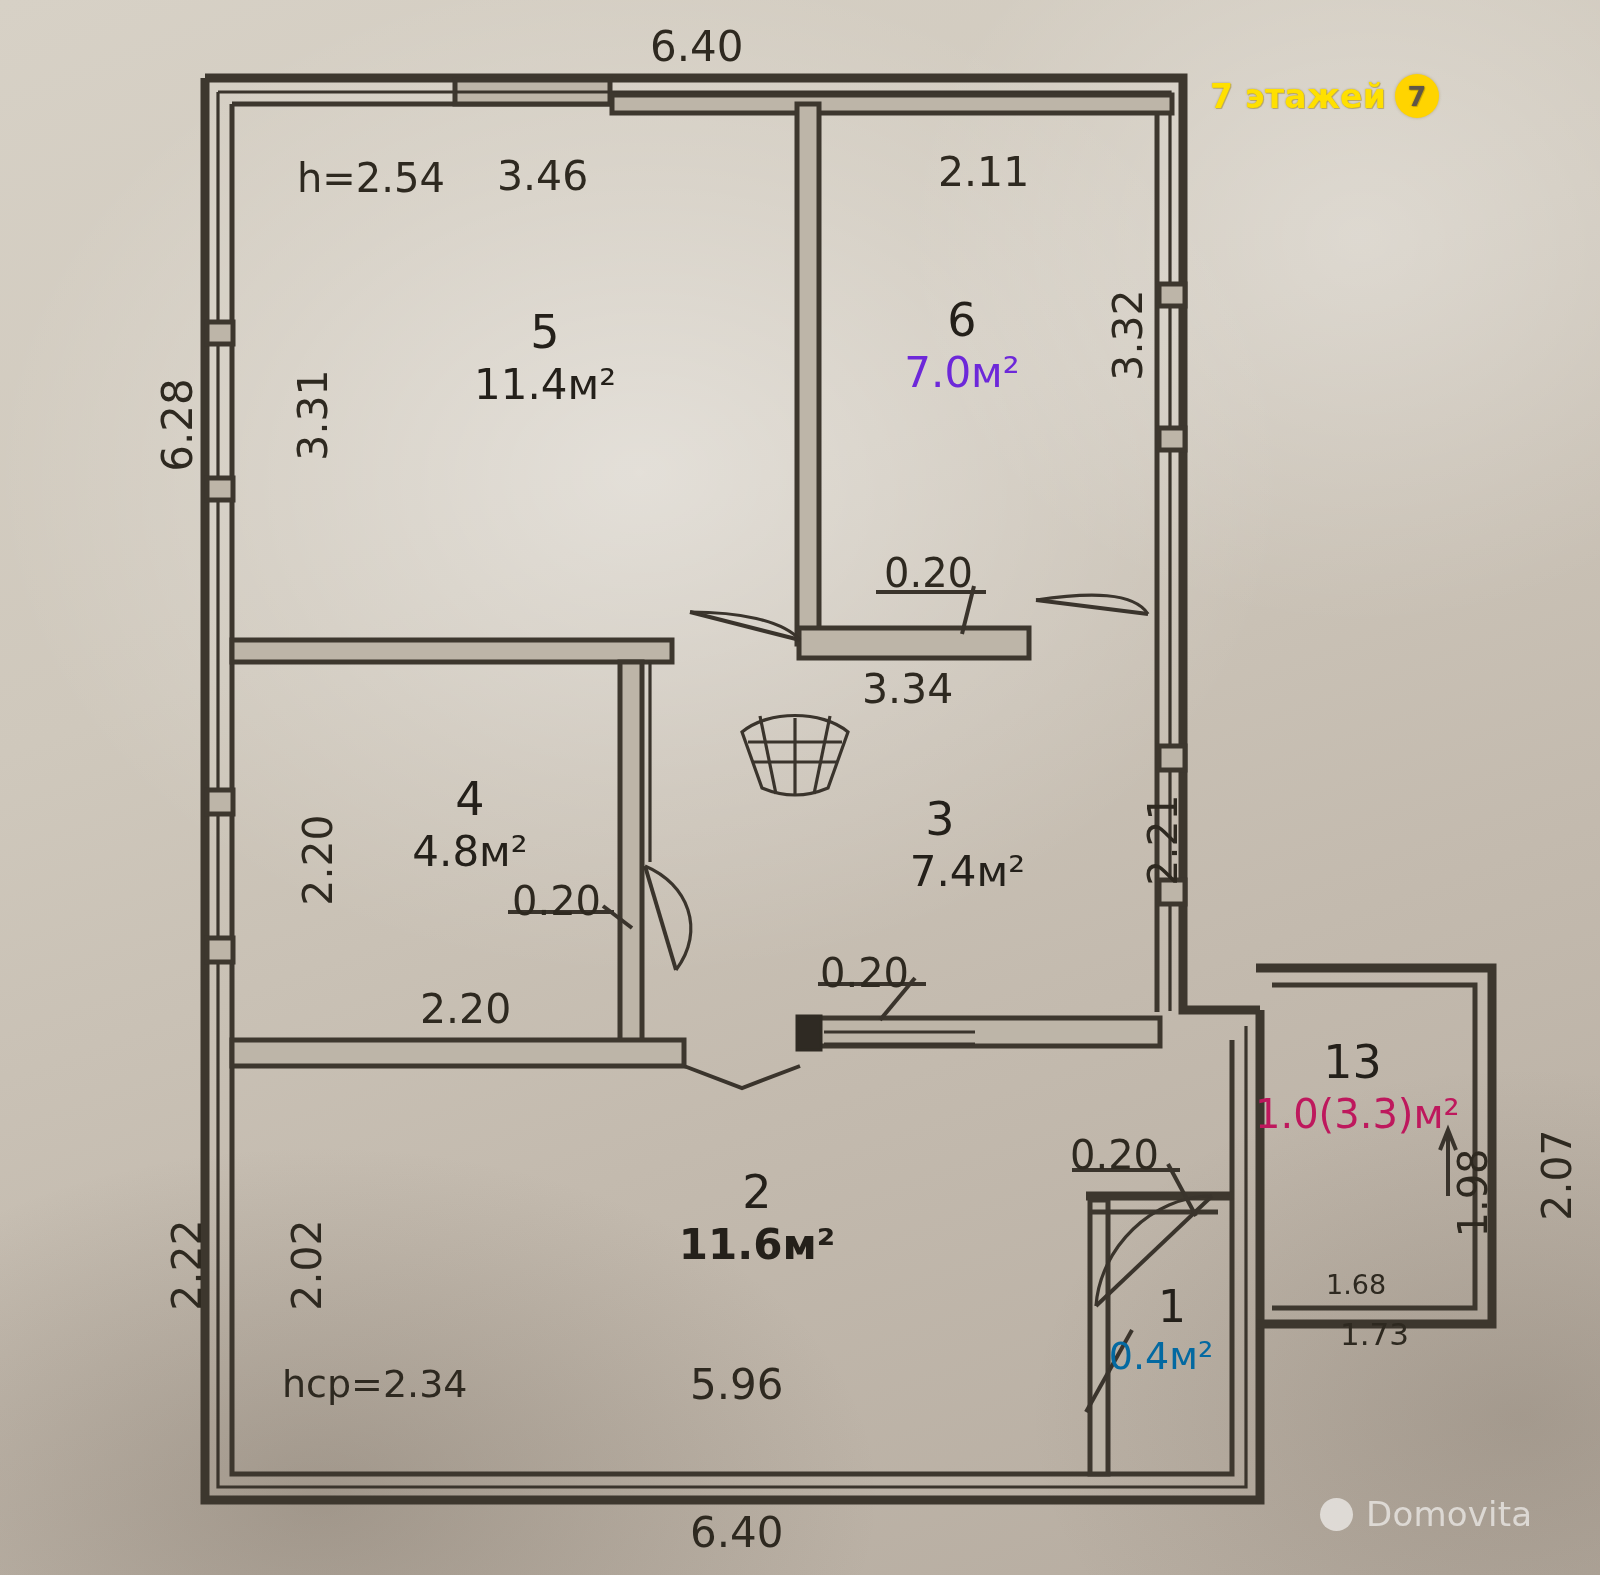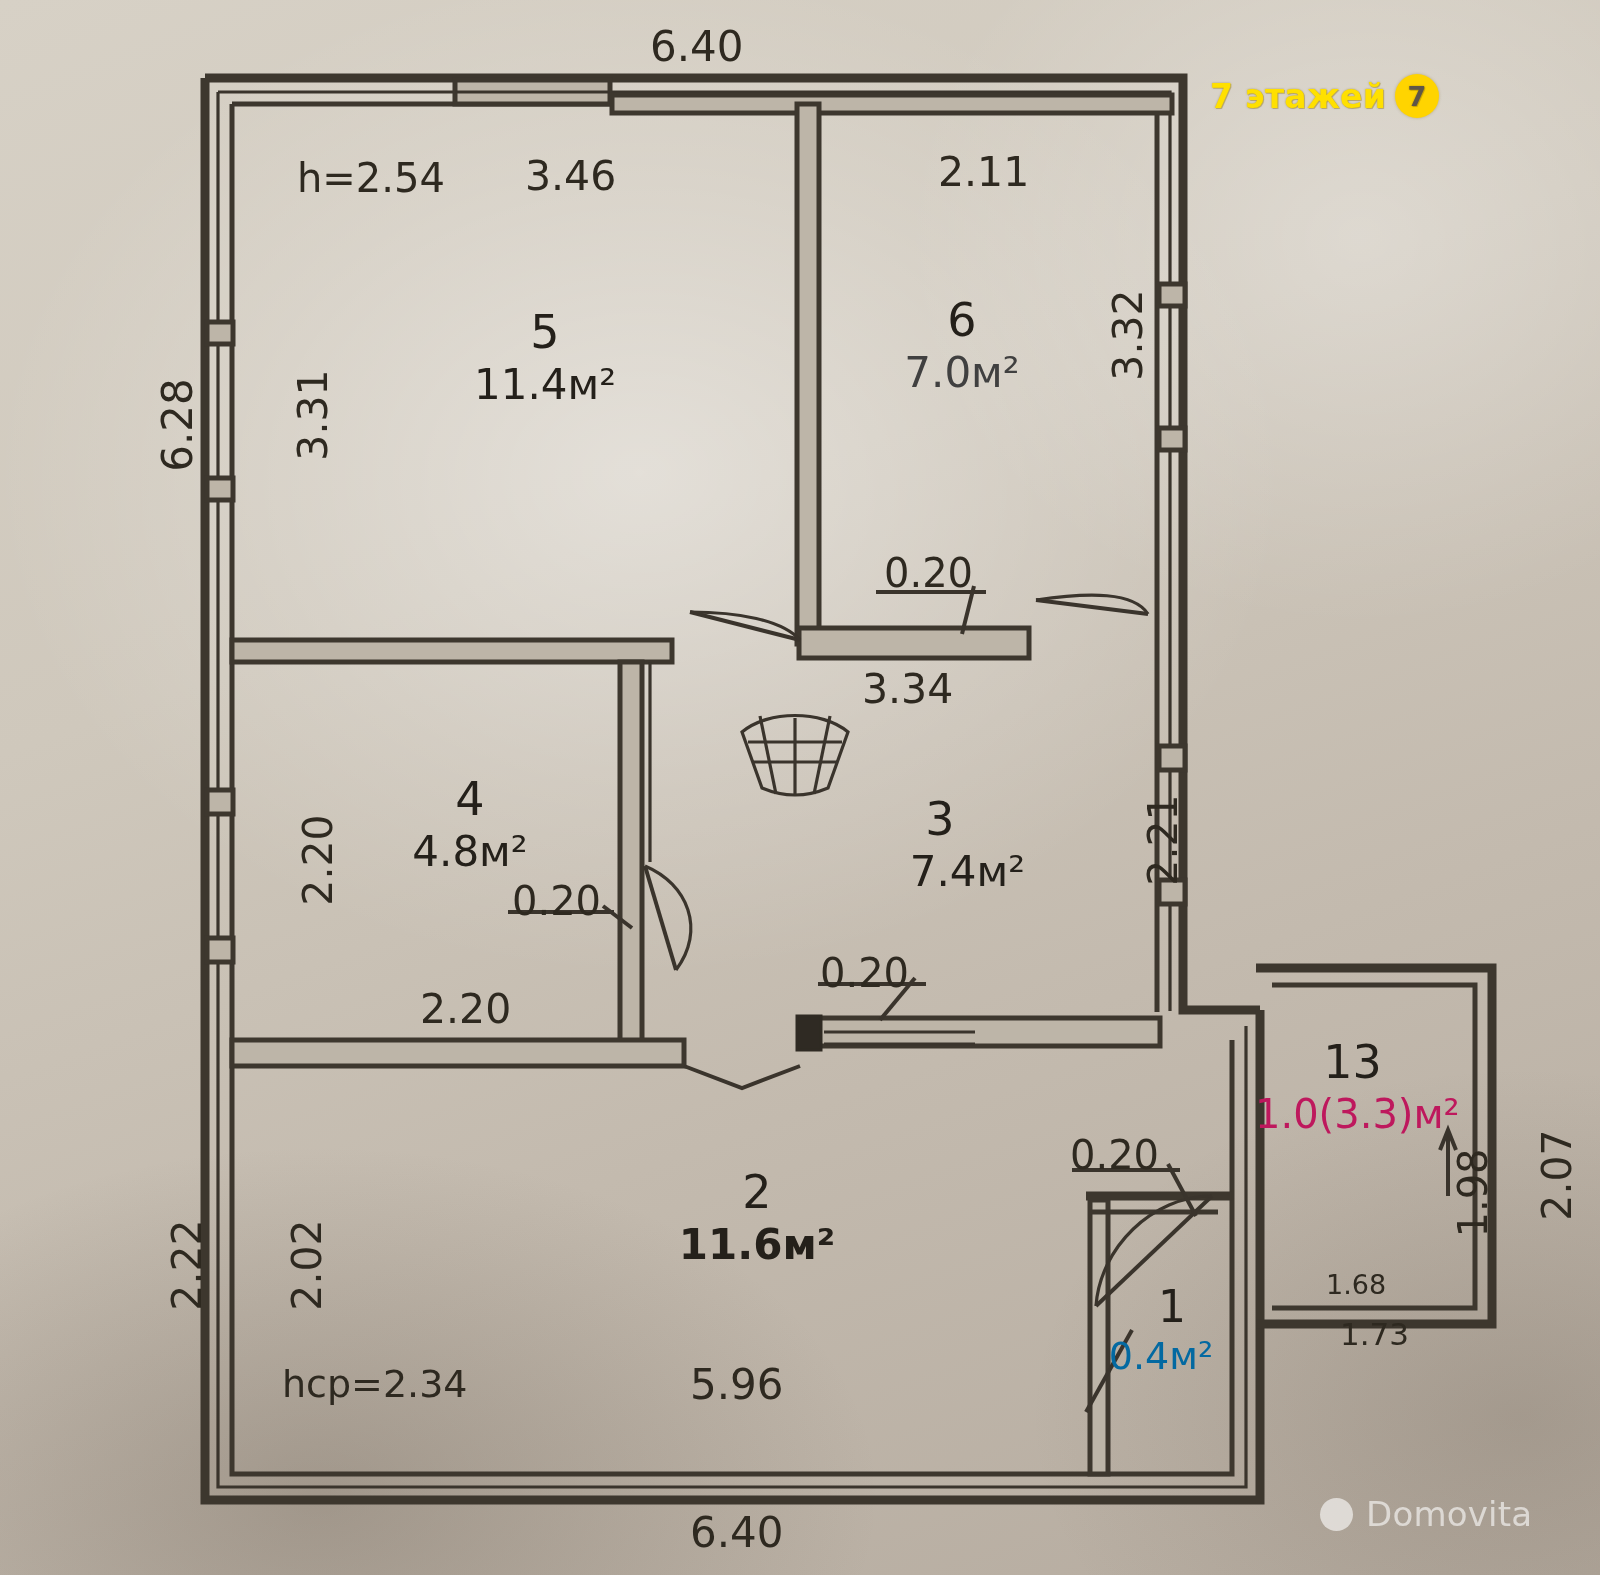--- a/index.html
+++ b/index.html
@@ -173,21 +173,21 @@
 </div>
 
 <div style="position:absolute;inset:0;">
 
   <div style="position:absolute;left:650px;top:22px;" class="lbl">
     <span style="font-family:'DejaVu Sans',sans-serif;font-size:42px;color:#2e2920;">6.40</span>
   </div>
 
   <div style="position:absolute;left:297px;top:155px;font-family:'DejaVu Sans',sans-serif;font-size:40px;color:#2e2920;">h=2.54</div>
 
-  <div style="position:absolute;left:525px;top:152px;font-family:'DejaVu Sans',sans-serif;font-size:41px;color:#2e2920;">3.46</div>
+  <div style="position:absolute;left:497px;top:152px;font-family:'DejaVu Sans',sans-serif;font-size:41px;color:#2e2920;">3.46</div>
 
   <div style="position:absolute;left:938px;top:148px;font-family:'DejaVu Sans',sans-serif;font-size:41px;color:#2e2920;">2.11</div>
 
   <div style="position:absolute;left:112px;top:360px;width:130px;height:130px;
               transform:rotate(-90deg);transform-origin:center;
               font-family:'DejaVu Sans',sans-serif;font-size:42px;color:#2e2920;
               display:flex;align-items:center;justify-content:center;">6.28</div>
 
   <div style="position:absolute;left:248px;top:350px;width:130px;height:130px;
               transform:rotate(-90deg);transform-origin:center;
@@ -199,21 +199,21 @@
               font-family:'DejaVu Sans',sans-serif;font-size:41px;color:#2e2920;
               display:flex;align-items:center;justify-content:center;">3.32</div>
 
   <div style="position:absolute;left:455px;top:308px;text-align:center;width:180px;">
     <div style="font-family:'DejaVu Sans',sans-serif;font-size:46px;color:#24201a;line-height:1.05;">5</div>
     <div style="font-family:'DejaVu Sans',sans-serif;font-size:42px;color:#24201a;line-height:1.2;margin-top:4px;">11.4м²</div>
   </div>
 
   <div style="position:absolute;left:872px;top:296px;text-align:center;width:180px;">
     <div style="font-family:'DejaVu Sans',sans-serif;font-size:46px;color:#24201a;line-height:1.05;">6</div>
-    <div style="font-family:'DejaVu Sans',sans-serif;font-size:42px;color:#404040;line-height:1.2;margin-top:4px;">7.0м²</div>
+    <div style="font-family:'DejaVu Sans',sans-serif;font-size:42px;color:#6d28d9;line-height:1.2;margin-top:4px;">7.0м²</div>
   </div>
 
   <div style="position:absolute;left:884px;top:550px;font-family:'DejaVu Sans',sans-serif;font-size:40px;color:#2e2920;">0.20</div>
 
   <div style="position:absolute;left:862px;top:665px;font-family:'DejaVu Sans',sans-serif;font-size:41px;color:#2e2920;">3.34</div>
 
   <div style="position:absolute;left:248px;top:790px;width:140px;height:140px;
               transform:rotate(-90deg);transform-origin:center;
               font-family:'DejaVu Sans',sans-serif;font-size:41px;color:#2e2920;
               display:flex;align-items:center;justify-content:center;">2.20</div>

